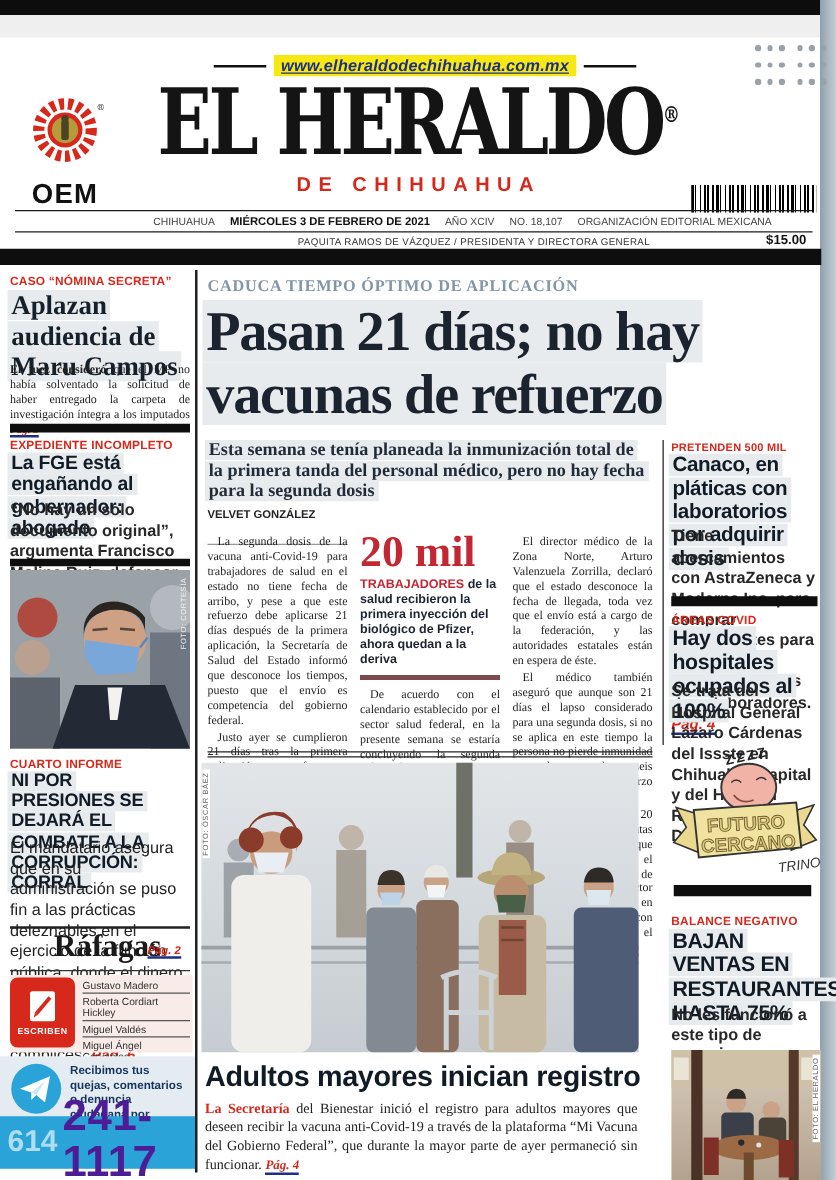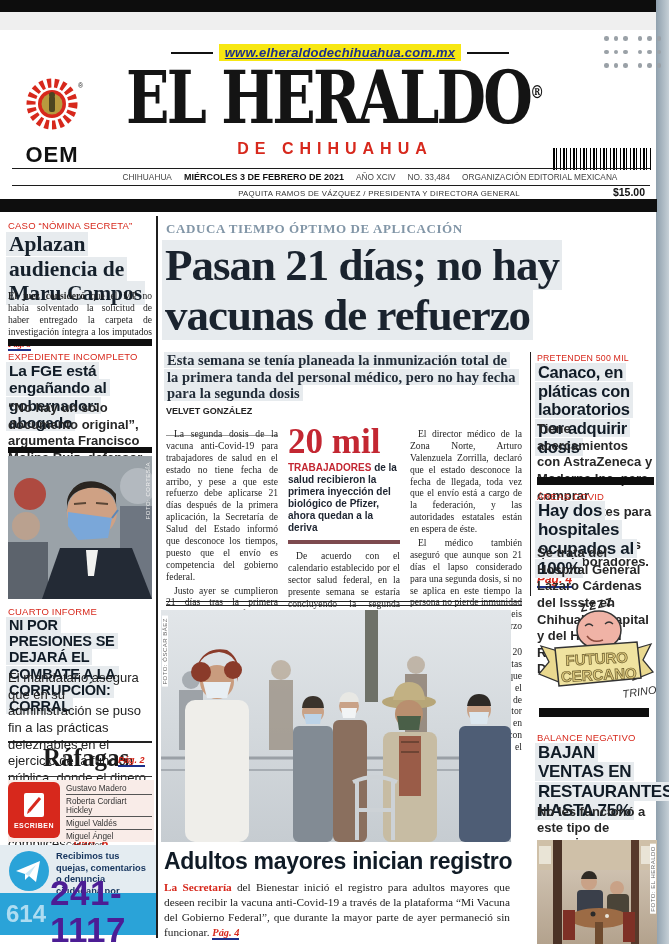--- a/index.html
+++ b/index.html
@@ -30,21 +30,21 @@
   #dl1 b{color:#111;font-size:9px;}
   .redsep{display:inline-block;width:2px;height:9px;background:#d7281c;margin:0 6px;}
   #dl2{left:160px;top:189px;width:360px;text-align:right;font-size:7.8px;color:#333;letter-spacing:.3px;}
   #price{right:24px;top:186px;font-weight:bold;font-size:10.5px;color:#111;}
   #rule1{left:12px;top:168px;width:638px;height:1px;}
   #rule2{left:12px;top:185px;width:638px;height:1px;}
   #thickbar{left:0;top:199px;width:657px;height:13px;background:#0e0e0e;}
   
   .vline{background:#1f1f1f;width:2px;}
   
-  .kicker-red{color:#d7281c;font-weight:normal;font-size:9.5px;letter-spacing:.2px;}
+  .kicker-red{color:#d7281c;font-weight:bold;font-size:9.5px;letter-spacing:.2px;}
   .kicker-gray{color:#8296a7;font-weight:bold;font-size:13px;letter-spacing:.6px;}
   .serif{font-family:"Liberation Serif","DejaVu Serif",serif;}
   .hl{background:#e7ebee;box-decoration-break:clone;-webkit-box-decoration-break:clone;padding:0 3px;}
   .bodytxt{font-family:"Liberation Serif","DejaVu Serif",serif;font-size:9.6px;line-height:1.24;color:#1f1f1f;text-align:justify;}
   .bodysans{font-size:13px;line-height:1.28;color:#272727;font-weight:bold;}
   .pageref{color:#d7281c;font-weight:bold;font-style:italic;border-bottom:2px solid #1b2f8a;font-size:.92em;cursor:pointer;}
   .hbar{background:#0e0e0e;}
   .vcredit{writing-mode:vertical-rl;transform:rotate(180deg);font-size:6px;color:#666;letter-spacing:.5px;}
   
   #callout-num{color:#c32732;font-family:"Liberation Serif","DejaVu Serif",serif;font-weight:bold;font-size:35px;line-height:1;}
@@ -120,21 +120,21 @@
 
   <div class="abs rule" id="rule1"></div>
   <div class="abs rule" id="rule2"></div>
   <div class="abs" id="dl1">
     <span>CHIHUAHUA</span>
       <span class="redsep"></span>
     <b>MIÉRCOLES 3 DE FEBRERO DE 2021</b>
       <span class="redsep"></span>
     <span>AÑO XCIV</span>
       <span class="redsep"></span>
-    <span>NO. 33,484</span>
+    <span>NO. 18,107</span>
       <span class="redsep"></span>
     <span>ORGANIZACIÓN EDITORIAL MEXICANA</span>
   </div>
   <div class="abs" id="dl2">PAQUITA RAMOS DE VÁZQUEZ / PRESIDENTA Y DIRECTORA GENERAL</div>
   <div class="abs" id="price">$15.00</div>
   <div class="abs" id="thickbar"></div>
 
   <div class="abs vline" style="left:156px;top:216px;height:722px;"></div>
   <div class="abs vline" style="left:530px;top:352px;height:244px;width:1px;"></div>
 

